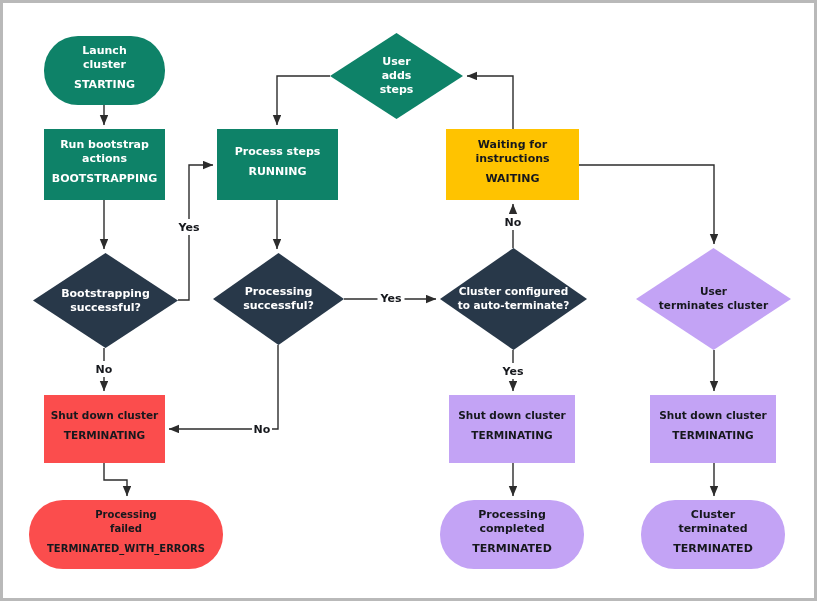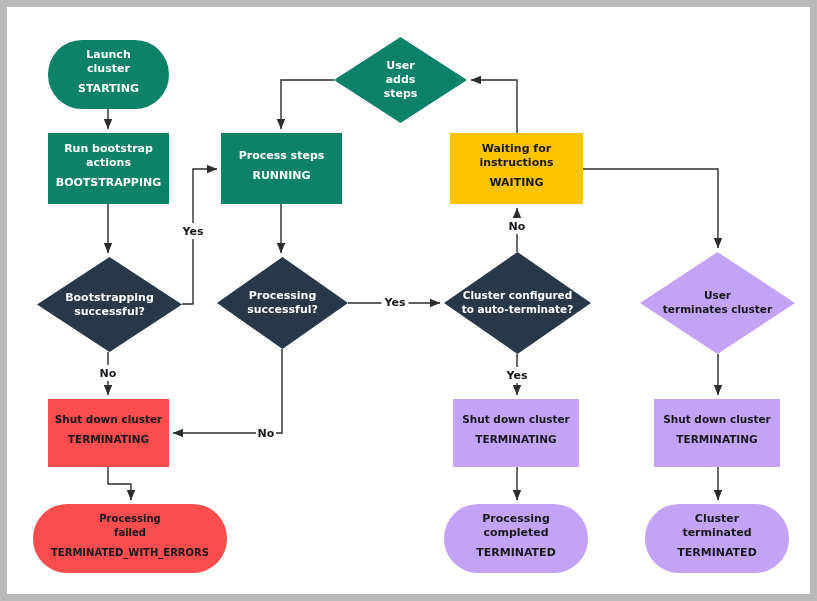--- a/index.html
+++ b/index.html
@@ -7,21 +7,21 @@
     padding: 0;
     background: #ffffff;
     font-family: "DejaVu Sans", "Liberation Sans", sans-serif;
   }
   #stage {
     position: relative;
     width: 817px;
     height: 601px;
     background: #ffffff;
     box-sizing: border-box;
-    border: 7px solid #f97316;
+    border: 3px solid #f97316;
     overflow: hidden;
   }
   svg.flow {
     position: absolute;
     left: 0; top: 0;
     width: 817px;
     height: 601px;
     display: block;
   }
   .nodetext {

